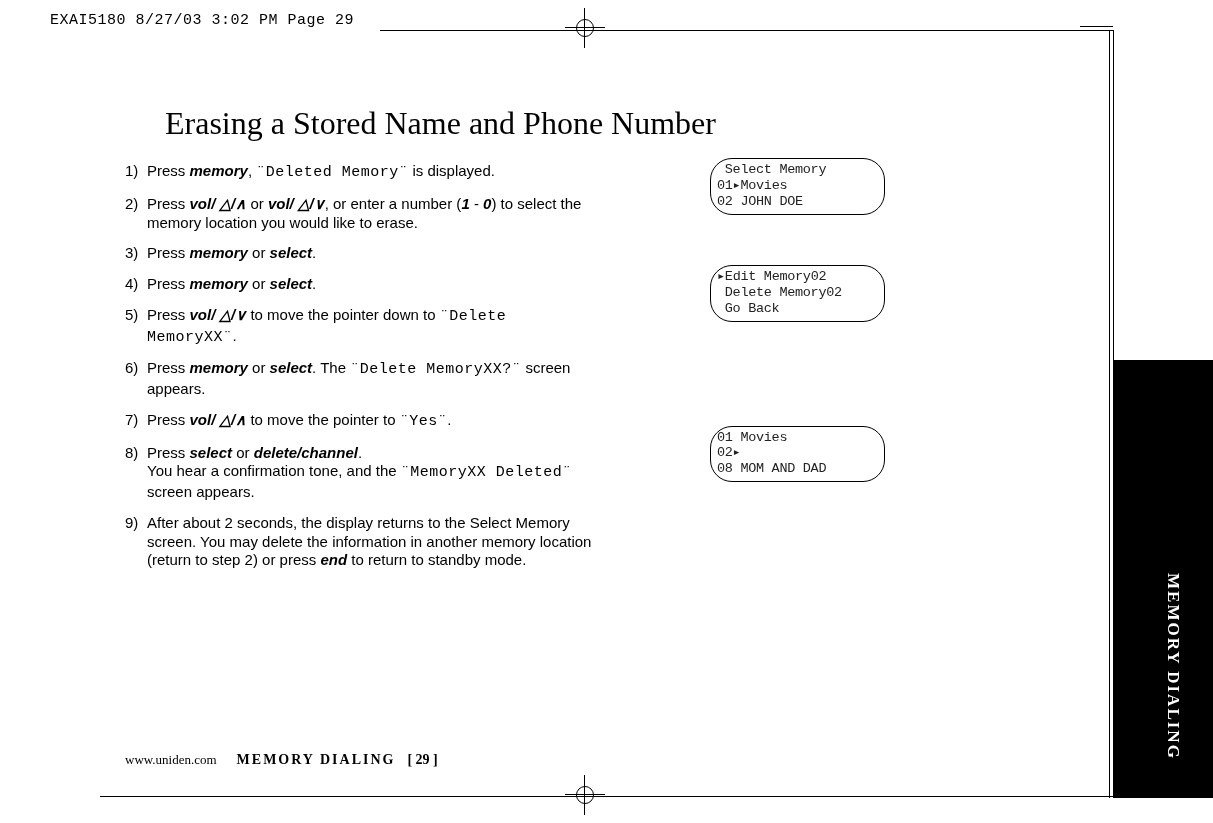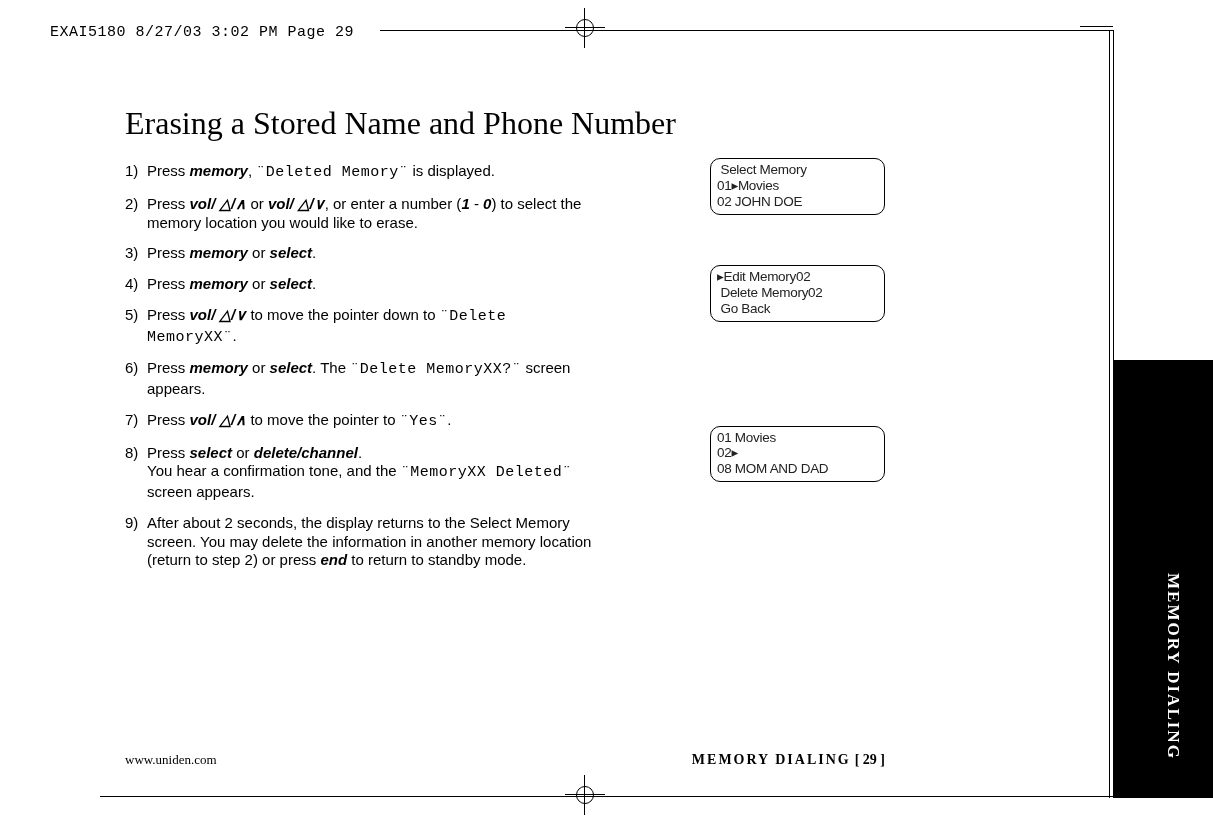--- a/index.html
+++ b/index.html
@@ -6,21 +6,21 @@
   body {
     width: 1213px;
     height: 823px;
     background: #fff;
     font-family: Georgia, 'Times New Roman', serif;
     position: relative;
     color: #000;
   }
   .top-header {
     position: absolute;
-    top: 24px;
+    top: 12px;
     left: 50px;
     font-family: 'Courier New', monospace;
     font-size: 15px;
     letter-spacing: 0.5px;
   }
   .print-marks {
     position: absolute;
     width: 100%;
     height: 100%;
     pointer-events: none;
@@ -146,20 +146,21 @@
     position: absolute;
     left: 125px;
     top: 105px;
     width: 760px;
   }
   .title {
     font-family: Georgia, serif;
     font-size: 32px;
     font-weight: normal;
     margin-bottom: 20px;
+    margin-left: 40px;
   }
   .steps {
     font-family: Arial, Helvetica, sans-serif;
     font-size: 15px;
     line-height: 1.25;
   }
   .step {
     display: flex;
     margin-bottom: 12px;
     max-width: 470px;
@@ -175,54 +176,54 @@
   .screens {
     position: absolute;
     left: 710px;
     top: 158px;
     width: 175px;
     display: flex;
     flex-direction: column;
   }
   .screen {
     border: 1px solid #000;
-    border-radius: 10px;
+    border-radius: 22px;
     padding: 3px 6px 4px 6px;
-    font-family: Liberation Sans, sans-serif;
+    font-family: Liberation Mono, monospace;
     font-size: 13.5px;
     line-height: 1.18;
     letter-spacing: -0.3px;
     white-space: pre;
     color: #222;
   }
   .gap-sm { height: 36px; }
   .gap-md { height: 50px; }
   .gap-xs { height: 14px; }
   .gap-lg { height: 40px; }
   .footer {
     position: absolute;
     left: 125px;
     bottom: 55px;
     width: 760px;
     display: flex;
-    justify-content: space-between;
     align-items: baseline;
     font-family: Georgia, serif;
+    gap: 20px;
   }
   .footer-left {
     font-size: 13px;
   }
   .footer-right {
     font-size: 14px;
     font-weight: bold;
     letter-spacing: 2px;
   }
   .footer-right .pg {
     letter-spacing: 0;
-    margin-left: 4px;
+    margin-left: 12px;
   }
 </style>
 </head>
 <body>
 
 <div class="print-marks">
   <div class="top-line"></div>
   <div class="top-line2"></div>
   <div class="crosshair-top">
       <div class="crosshair-top-circle"></div>

